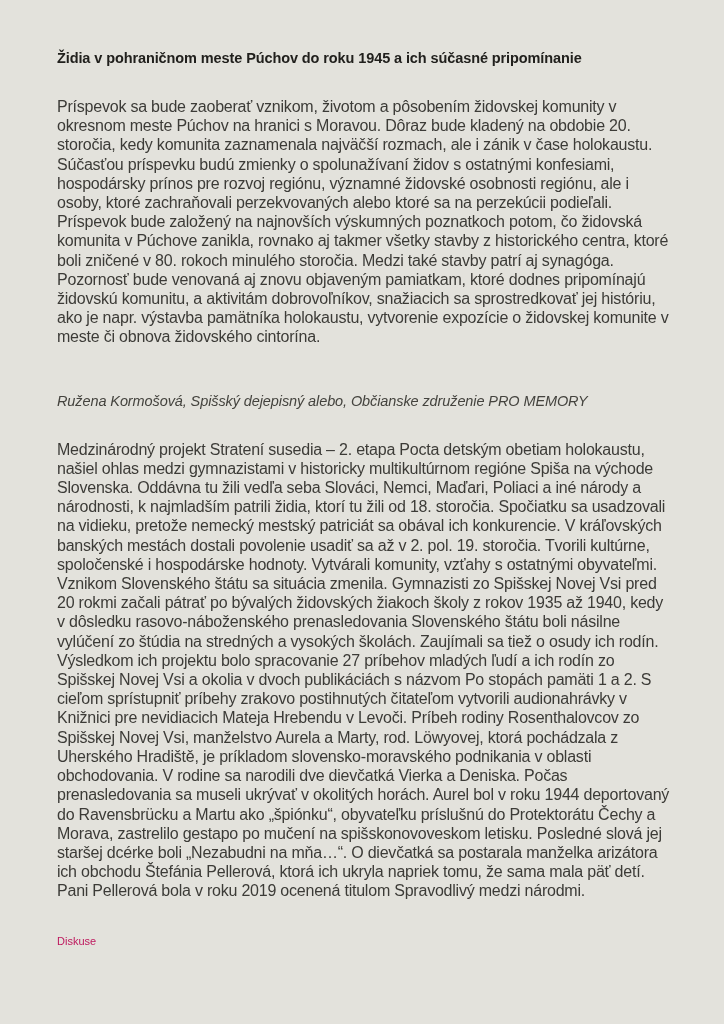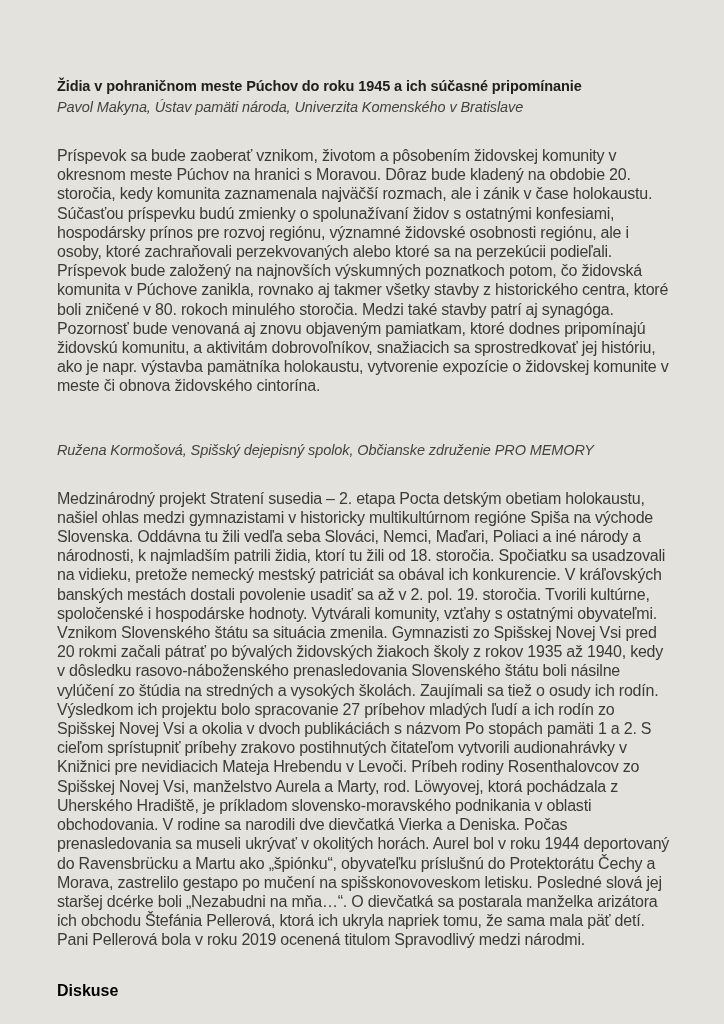--- a/index.html
+++ b/index.html
@@ -13,21 +13,20 @@
     height: 1024px;
     background: #e3e2dc;
     box-sizing: border-box;
     padding: 48px 54px 40px 57px;
     font-family: "Liberation Sans", "DejaVu Sans", sans-serif;
     color: #3c3b37;
     overflow: hidden;
   }
   .content {
     width: 616px;
-    margin-top: 28px;
   }
   .session-title {
     margin: 0;
     font-size: 14.5px;
     font-weight: 700;
     line-height: 21px;
     letter-spacing: -0.1px;
     color: #21201d;
   }
   .session-authors {
@@ -44,39 +43,38 @@
     line-height: 19.2px;
     letter-spacing: -0.22px;
     color: #3c3b37;
     text-align: left;
   }
   .session + .session {
     margin-top: 44px;
   }
   .discussion-heading {
     margin: 30px 0 0 0;
-    font-size: 16px;
-    font-weight: 700;
+    font-size: 11px;
+    font-weight: 400;
     line-height: 21px;
-    color: #000000;
+    color: #be185d;
   }
 </style>
 </head>
 <body>
 
 <div class="page">
   <div class="content">
 
     <section class="session">
       <h2 class="session-title">Židia v pohraničnom meste Púchov do roku 1945 a ich súčasné pripomínanie</h2>
-      <p class="session-authors">Pavol Makyna, Ústav pamäti národa, Univerzita Komenského v Bratislave</p>
       <p class="session-abstract">Príspevok sa bude zaoberať vznikom, životom a pôsobením židovskej komunity v okresnom meste Púchov na hranici s Moravou. Dôraz bude kladený na obdobie 20. storočia, kedy komunita zaznamenala najväčší rozmach, ale i zánik v čase holokaustu. Súčasťou príspevku budú zmienky o spolunažívaní židov s ostatnými konfesiami, hospodársky prínos pre rozvoj regiónu, významné židovské osobnosti regiónu, ale i osoby, ktoré zachraňovali perzekvovaných alebo ktoré sa na perzekúcii podieľali. Príspevok bude založený na najnovších výskumných poznatkoch potom, čo židovská komunita v Púchove zanikla, rovnako aj takmer všetky stavby z historického centra, ktoré boli zničené v 80. rokoch minulého storočia. Medzi také stavby patrí aj synagóga. Pozornosť bude venovaná aj znovu objaveným pamiatkam, ktoré dodnes pripomínajú židovskú komunitu, a aktivitám dobrovoľníkov, snažiacich sa sprostredkovať jej históriu, ako je napr. výstavba pamätníka holokaustu, vytvorenie expozície o židovskej komunite v meste či obnova židovského cintorína.</p>
     </section>
 
     <section class="session">
-      <p class="session-authors">Ružena Kormošová, Spišský dejepisný spolok, Občianske združenie PRO MEMORY</p>
+      <p class="session-authors">Ružena Kormošová, Spišský dejepisný alebo, Občianske združenie PRO MEMORY</p>
       <p class="session-abstract">Medzinárodný projekt Stratení susedia – 2. etapa Pocta detským obetiam holokaustu, našiel ohlas medzi gymnazistami v historicky multikultúrnom regióne Spiša na východe Slovenska. Oddávna tu žili vedľa seba Slováci, Nemci, Maďari, Poliaci a iné národy a národnosti, k najmladším patrili židia, ktorí tu žili od 18. storočia. Spočiatku sa usadzovali na vidieku, pretože nemecký mestský patriciát sa obával ich konkurencie. V kráľovských banských mestách dostali povolenie usadiť sa až v 2. pol. 19. storočia. Tvorili kultúrne, spoločenské i hospodárske hodnoty. Vytvárali komunity, vzťahy s ostatnými obyvateľmi. Vznikom Slovenského štátu sa situácia zmenila. Gymnazisti zo Spišskej Novej Vsi pred 20 rokmi začali pátrať po bývalých židovských žiakoch školy z rokov 1935 až 1940, kedy v dôsledku rasovo-náboženského prenasledovania Slovenského štátu boli násilne vylúčení zo štúdia na stredných a vysokých školách. Zaujímali sa tiež o osudy ich rodín. Výsledkom ich projektu bolo spracovanie 27 príbehov mladých ľudí a ich rodín zo Spišskej Novej Vsi a okolia v dvoch publikáciách s názvom Po stopách pamäti 1 a 2. S cieľom sprístupniť príbehy zrakovo postihnutých čitateľom vytvorili audionahrávky v Knižnici pre nevidiacich Mateja Hrebendu v Levoči. Príbeh rodiny Rosenthalovcov zo Spišskej Novej Vsi, manželstvo Aurela a Marty, rod. Löwyovej, ktorá pochádzala z Uherského Hradiště, je príkladom slovensko-moravského podnikania v oblasti obchodovania. V rodine sa narodili dve dievčatká Vierka a Deniska. Počas prenasledovania sa museli ukrývať v okolitých horách. Aurel bol v roku 1944 deportovaný do Ravensbrücku a Martu ako „špiónku“, obyvateľku príslušnú do Protektorátu Čechy a Morava, zastrelilo gestapo po mučení na spišskonovoveskom letisku. Posledné slová jej staršej dcérke boli „Nezabudni na mňa…“. O dievčatká sa postarala manželka arizátora ich obchodu Štefánia Pellerová, ktorá ich ukryla napriek tomu, že sama mala päť detí. Pani Pellerová bola v roku 2019 ocenená titulom Spravodlivý medzi národmi.</p>
     </section>
 
     <h2 class="discussion-heading">Diskuse</h2>
 
   </div>
 </div>
 
 </body></html>

